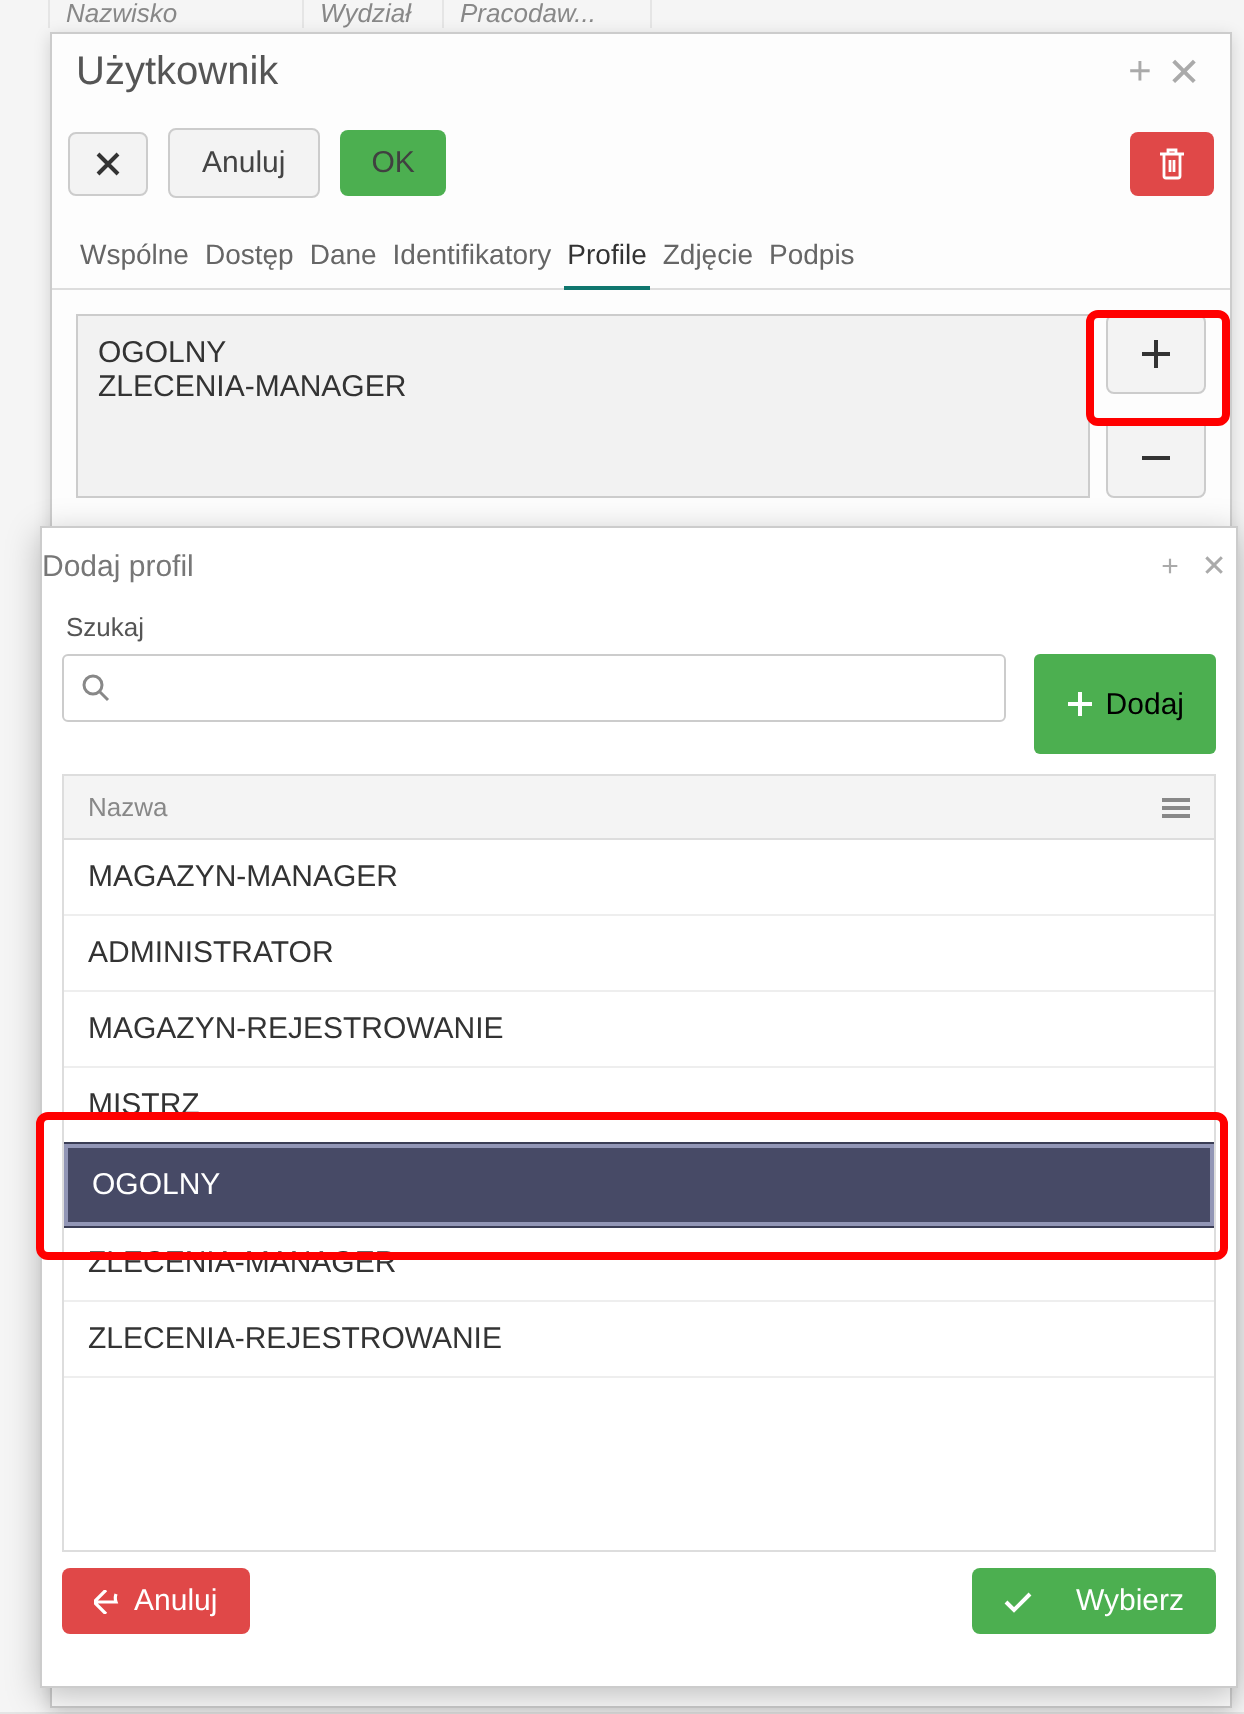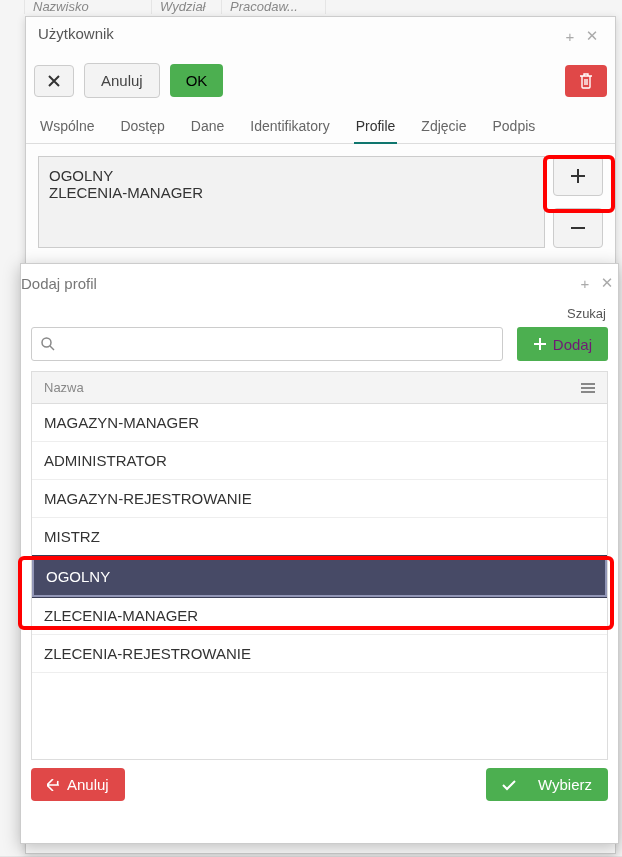--- a/index.html
+++ b/index.html
@@ -31,23 +31,24 @@
 }
 .modal-user {
   position: absolute;
   top: 16px; left: 25px; right: 6px; bottom: 3px;
   background: #fdfdfd;
   border: 1px solid #ccc;
   box-shadow: 0 2px 8px rgba(0,0,0,0.15);
 }
 .modal-header {
   display: flex;
+  align-items: center;
   padding: 8px 12px;
   color: #555;
-  font-size: 15px;
+  font-size: 20px;
 }
 .modal-header-title { flex: 1; }
 .modal-header-icon {
   width: 22px; height: 22px;
   display: inline-flex;
   align-items: center;
   justify-content: center;
   color: #aaa;
   cursor: pointer;
 }
@@ -70,32 +71,32 @@
   color: #333;
 }
 .btn-cancel {
   border: 1px solid #ccc;
   background: #f3f3f3;
   color: #444;
 }
 .btn-ok {
   border: none;
   background: #4caf50;
-  color: #000000;
+  color: #404040;
 }
 .btn-trash {
   border: none;
   background: #e04848;
   color: #fff;
   padding: 8px 14px;
   margin-left:auto;
 }
 .tabs {
   display: flex;
-  gap: 22px;
+  gap: 4px;
   padding: 6px 12px 0 12px;
   border-bottom: 1px solid #ddd;
 }
 .tab {
   padding: 6px 2px 8px 2px;
   font-size: 14px;
   color: #666;
   cursor: pointer;
 }
 .tab.active {
@@ -151,43 +152,42 @@
   display: flex;
   align-items: center;
   padding: 8px 0;
   color: #777;
   font-size: 15px;
 }
 .search-label {
   padding: 4px 12px 4px 12px;
   font-size: 13px;
   color: #555;
-  text-align: right;
 }
 .search-row {
   display: flex;
   padding: 2px 10px 10px 10px;
   gap: 14px;
 }
 .search-box {
   flex: 1;
   display: flex;
   align-items: center;
   border: 1px solid #ccc;
   border-radius: 3px;
   padding: 4px 8px;
   height: 34px;
 }
 .search-box input { border: none; flex: 1; outline: none; font-size: 14px; }
 .btn-add {
   background: #4caf50;
   border: none;
-  color: #701a75;
+  color: #000000;
   padding: 0 16px;
-  height: 34px;
+  height: 50px;
   font-size: 15px;
   border-radius: 3px;
   display:flex;
   align-items:center;
   gap:6px;
   cursor:pointer;
 }
 .table-head {
   margin: 0 10px;
   display: flex;

